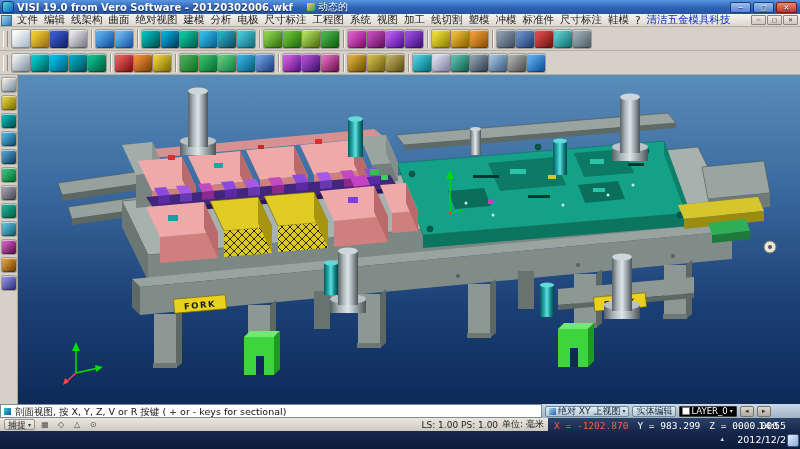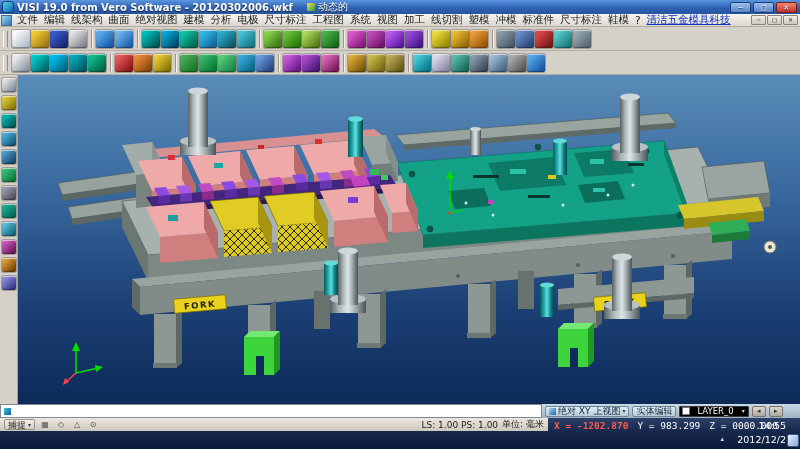--- a/index.html
+++ b/index.html
@@ -20,21 +20,21 @@
     text-align:center;color:#fff;font-weight:normal;box-sizing:border-box;}
   .win-btn.close{background:linear-gradient(#f08868,#c23434);border-color:#7c1a14;}
   
   .menubar{position:absolute;top:14px;left:0;width:800px;height:13px;
     background:linear-gradient(#f6f4f0,#dcd8d0);border-bottom:1px solid #b0aca4;
     box-sizing:border-box;display:flex;align-items:center;font-size:10.5px;color:#1c1c1c;}
   .doc-icon{width:9px;height:9px;margin:0 3px 0 2px;background:linear-gradient(135deg,#9fd8e8,#2a74c0);
     box-shadow:0 0 0 1px #4a6a88;}
   .menu-items{display:flex;align-items:center;white-space:nowrap;}
   .menu-item{padding:0 3px;cursor:default;}
-  .menu-item.accent{color:#0f2fbf;text-decoration:underline;}
+  .menu-item.accent{color:#0f2fbf;}
   .mdi-controls{margin-left:auto;display:flex;gap:1px;padding-right:2px;}
   .mdi-btn{width:15px;height:10px;border:1px solid #8a867e;border-radius:1px;
     background:linear-gradient(#f2eee6,#ccc8c0);font-size:6px;line-height:8px;text-align:center;color:#333;
     box-sizing:border-box;}
   
   .toolbar{position:absolute;left:0;width:800px;height:24px;background:#d5d1c9;
     border-bottom:1px solid #b4b0a8;box-sizing:border-box;display:flex;align-items:center;padding-left:2px;}
   #toolbar-row1{top:27px;} #toolbar-row2{top:51px;}
   .toolbar::before{content:"";width:3px;height:16px;margin:0 4px 0 1px;
     border-left:1px solid #fbfbf7;border-right:1px solid #8e8a82;}
@@ -53,40 +53,40 @@
   .promptbar{position:absolute;top:404px;left:0;width:800px;height:14px;display:flex;}
   .prompt-input{width:542px;box-sizing:border-box;background:#fff;border:1px solid #7e8a96;
     font-size:9.5px;line-height:11px;color:#101010;display:flex;align-items:center;gap:4px;padding:0 3px;}
   .prompt-icon{width:7px;height:7px;background:linear-gradient(135deg,#3ec8c8,#1658a8);flex:0 0 auto;}
   .view-controls{flex:1;background:linear-gradient(#c9d9e5,#9db4c5);display:flex;align-items:center;
     gap:3px;padding:0 3px;font-size:9px;color:#0e2840;}
   .vc-btn{display:flex;align-items:center;gap:2px;height:11px;line-height:10px;padding:0 3px;
     background:linear-gradient(#e2ecf2,#b6cad6);border:1px solid #6e8698;border-radius:2px;box-sizing:border-box;white-space:nowrap;}
   .vc-ico{width:7px;height:7px;background:linear-gradient(135deg,#9fd0f0,#2a64b0);}
   .caret{font-size:6px;color:#24465e;}
-  .layer-box{display:flex;align-items:center;gap:8px;height:11px;line-height:10px;padding:0 3px;
+  .layer-box{display:flex;align-items:center;gap:2px;height:11px;line-height:10px;padding:0 3px;
     background:#000;color:#fff;font-size:8.5px;border:1px solid #3a3a3a;border-radius:1px;box-sizing:border-box;white-space:nowrap;}
   .layer-chip{width:6px;height:6px;background:#fff;box-shadow:0 0 0 1px #777;}
   .layer-box .caret{color:#ddd;}
   .mini-btn{width:14px;height:11px;background:linear-gradient(#dcd8d0,#aeaaa2);border:1px solid #787468;
     border-radius:2px;font-size:7px;line-height:9px;text-align:center;color:#333;box-sizing:border-box;}
   
   .bottombar{position:absolute;top:418px;left:0;width:800px;height:31px;
     background:linear-gradient(#2c4168,#16274c 45%,#0b1b3a);}
   .statusbar{position:absolute;left:0;top:0;width:548px;height:13px;box-sizing:border-box;
     background:linear-gradient(#ece8e0,#ccc8c0);display:flex;align-items:center;gap:4px;
     padding:0 4px;font-size:9px;color:#222;}
   .snap-btn{display:flex;align-items:center;gap:2px;height:11px;line-height:10px;padding:0 3px;
     border:1px solid #98948a;border-radius:2px;background:linear-gradient(#f4f0e8,#d2cec6);box-sizing:border-box;}
   .st-ico{width:12px;text-align:center;font-size:8px;color:#4a4a4a;}
   .st-spacer{flex:1;}
   .st-text{white-space:nowrap;}
   .coords{position:absolute;left:554px;top:1px;height:12px;display:flex;gap:9px;align-items:center;
     font-family:"DejaVu Sans Mono","Liberation Mono",monospace;font-size:9.5px;color:#fff;white-space:nowrap;}
-  .coord.x{color:#ff5a48;font-weight:bold;}
+  .coord.x{color:#ff5a48;}
   .clock{position:absolute;right:14px;top:1px;text-align:right;color:#fff;font-size:9.5px;line-height:14px;}
   .tray-arrow{position:absolute;right:76px;top:17px;color:#cdd6e6;font-size:7px;}
   .tray-icon{position:absolute;right:2px;bottom:3px;width:10px;height:11px;border-radius:1px;
     background:linear-gradient(135deg,#e8f0ff,#8aa8d8);box-shadow:0 0 0 1px #3a5a8a;}
 </style>
 </head>
 <body>
 
 <div class="screen">
 
@@ -493,20 +493,21 @@
           <line x1="58" y1="298" x2="48" y2="307" stroke="#ff4444" stroke-width="1.5"></line>
           <polygon points="45,310 51,307 47,303" fill="#ff4444"></polygon>
         </g>
       </svg>
     </div>
   </div>
 
   <div class="promptbar">
     <div class="prompt-input">
       <span class="prompt-icon"></span>
+      <span>剖面视图, 按 X, Y, Z, V or R 按键  ( + or - keys for sectional)</span>
     </div>
     <div class="view-controls">
       <div class="vc-btn">
         <span class="vc-ico"></span>
         <span>绝对 XY 上视图</span>
         <span class="caret">▾</span>
       </div>
       <div class="vc-btn">
         <span>实体编辑</span>
       </div>

